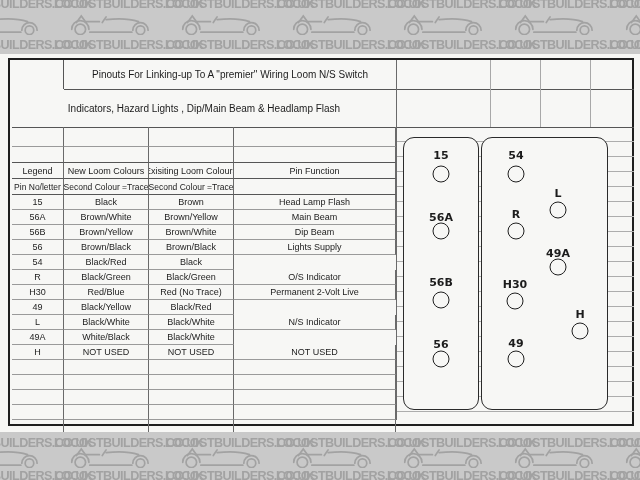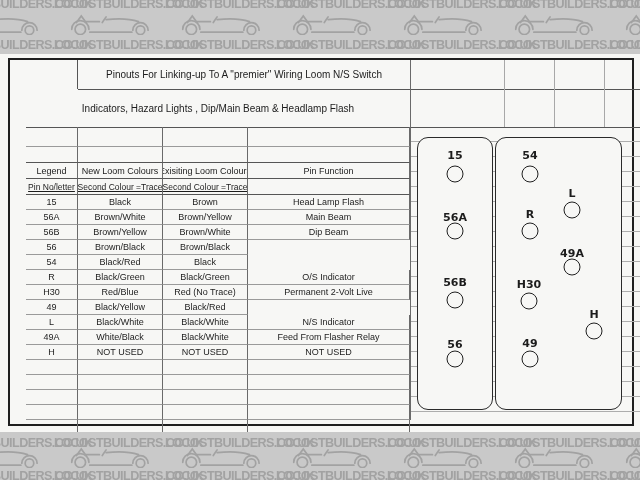--- a/index.html
+++ b/index.html
@@ -21,21 +21,21 @@
     display:inline-block;width:111px;
     font-weight:700;font-size:13px;letter-spacing:-0.6px;color:#a2a2a2;
     transform:scaleX(.97);transform-origin:left center;
   }
   .car-svg{display:block;}
   
   .document{
     position:absolute;left:8px;top:58px;width:626px;height:368px;
     background:#f7f7f5;border:2px solid #1f1f1f;box-sizing:border-box;
   }
-  .doc-inner{position:absolute;left:16px;top:0;width:570px;height:364px;}
+  .doc-inner{position:absolute;left:2px;top:0;width:570px;height:364px;}
   .hline{position:absolute;height:0;border-top:1px solid #555;}
   .vline{position:absolute;width:0;border-left:1px solid #6a6a6a;}
   .vline.faint{border-left:1px solid #a8a8a8;}
   .cellA{position:absolute;left:0;top:0;width:52px;height:29px;border-right:1px solid #555;box-sizing:border-box;}
   .title-cell{
     position:absolute;left:52px;top:0;width:332px;height:29px;
     display:flex;align-items:center;justify-content:center;
     font-size:10px;
   }
   .subtitle-cell{
@@ -214,21 +214,21 @@
         <div class="t-cell" style="border-bottom:1px solid #555"></div>
         <div class="t-cell last" style="border-bottom:1px solid #555"></div>
     </div>
 
     <div class="t-row hdr" style="top:103px;height:16px;">
       <div class="t-cell">Legend</div>
       <div class="t-cell">New Loom Colours</div>
       <div class="t-cell">Exisiting Loom Colours</div>
       <div class="t-cell last">Pin Function</div>
     </div>
-    <div class="t-row hdr2" style="top:119px;height:16px;text-decoration:underline;">
+    <div class="t-row hdr2" style="top:119px;height:16px;">
       <div class="t-cell">Pin No/letter</div>
       <div class="t-cell">Second Colour =Trace</div>
       <div class="t-cell">Second Colour =Trace</div>
       <div class="t-cell last"></div>
     </div>
 
     <div id="table-body">
         <div class="t-row" style="top: 135px; height: 15px;">
           <div class="t-cell">15</div>
           <div class="t-cell">Black</div>
@@ -244,20 +244,21 @@
         <div class="t-row" style="top: 165px; height: 15px;">
           <div class="t-cell">56B</div>
           <div class="t-cell">Brown/Yellow</div>
           <div class="t-cell">Brown/White</div>
           <div class="t-cell last">Dip Beam</div>
         </div>
         <div class="t-row" style="top: 180px; height: 15px;">
           <div class="t-cell">56</div>
           <div class="t-cell">Brown/Black</div>
           <div class="t-cell">Brown/Black</div>
+          <div class="t-cell last">Lights Supply</div>
         </div>
         <div class="t-row" style="top: 195px; height: 15px;">
           <div class="t-cell">54</div>
           <div class="t-cell">Black/Red</div>
           <div class="t-cell">Black</div>
         </div>
         <div class="t-row" style="top: 210px; height: 15px;">
           <div class="t-cell">R</div>
           <div class="t-cell">Black/Green</div>
           <div class="t-cell">Black/Green</div>
@@ -277,21 +278,20 @@
         <div class="t-row" style="top: 255px; height: 15px;">
           <div class="t-cell">L</div>
           <div class="t-cell">Black/White</div>
           <div class="t-cell">Black/White</div>
           <div class="t-cell last">N/S Indicator</div>
         </div>
         <div class="t-row" style="top: 270px; height: 15px;">
           <div class="t-cell">49A</div>
           <div class="t-cell">White/Black</div>
           <div class="t-cell">Black/White</div>
-          <div class="t-cell last">Feed From Flasher Relay</div>
         </div>
         <div class="t-row" style="top: 285px; height: 15px;">
           <div class="t-cell">H</div>
           <div class="t-cell">NOT USED</div>
           <div class="t-cell">NOT USED</div>
           <div class="t-cell last">NOT USED</div>
         </div>
         <div class="t-row" style="top: 300px; height: 15px;">
           <div class="t-cell"></div>
           <div class="t-cell"></div>

